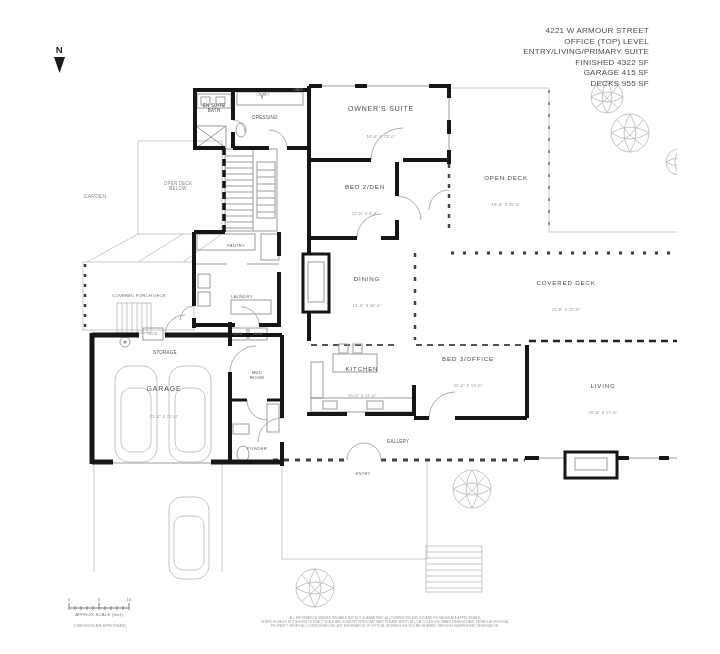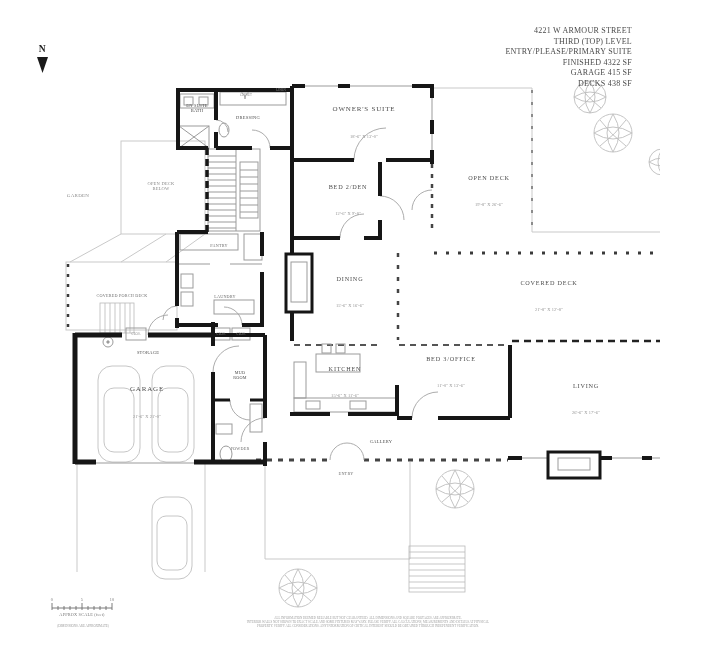--- a/index.html
+++ b/index.html
@@ -1,17 +1,17 @@
 <!DOCTYPE html>
 <html><head>
 <meta charset="utf-8">
 <style>
   html,body{margin:0;padding:0;background:#fff;}
   .canvas{position:relative;width:660px;height:654px;background:#ffffff;overflow:hidden;
-          font-family:Liberation Serif, serif;}
+          font-family:Liberation Sans, sans-serif;margin-left:17px;}
   .plan-svg{position:absolute;left:0;top:0;}
   .lbl{position:absolute;transform:translate(-50%,-50%);color:#4d4d4d;text-align:center;
        white-space:pre-line;line-height:1.25;letter-spacing:.05em;}
   .s7{font-size:7px;}
   .s6{font-size:6.2px;}
   .s5{font-size:5px;}
   .s45{font-size:4.5px;}
   .s4{font-size:4.2px;color:#6e6e6e;}
   .s3{font-size:3.2px;color:#8a8a8a;letter-spacing:0;}
   .dim{font-size:4.4px;color:#949494;letter-spacing:.02em;margin-top:1px;}
@@ -202,25 +202,25 @@
 
     <g stroke="#6e6e6e" fill="none" stroke-width="0.9">
       <path d="M52,608 H112"></path>
       <path d="M52,603 V610 M82,603 V610 M112,603 V610"></path>
       <path d="M58,606 V610 M64,606 V610 M70,606 V610 M76,606 V610 M88,606 V610 M94,606 V610 M100,606 V610 M106,606 V610"></path>
     </g>
   </svg>
 
   <div class="title-block">
     <div>4221 W ARMOUR STREET</div>
-    <div>THIRD (TOP) LEVEL</div>
-    <div>ENTRY/PLEASE/PRIMARY SUITE</div>
+    <div>OFFICE (TOP) LEVEL</div>
+    <div>ENTRY/LIVING/PRIMARY SUITE</div>
     <div>FINISHED 4322  SF</div>
     <div>GARAGE 415 SF</div>
-    <div>DECKS 438 SF</div>
+    <div>DECKS 955 SF</div>
   </div>
 
   <div class="lbl north-n" style="left:42.5px;top:50px">N</div>
   <div class="lbl s5" style="left:78px;top:196px;color:#8a8a8a">GARDEN</div>
 
   <div class="room s45" style="left:197px;top:108px">EN SUITE
 BATH</div>
   <div class="lbl s3" style="left:246px;top:95px">CLOSET</div>
   <div class="lbl s3" style="left:281px;top:90px">LINEN</div>
   <div class="room s45" style="left:248px;top:118px">DRESSING</div>

